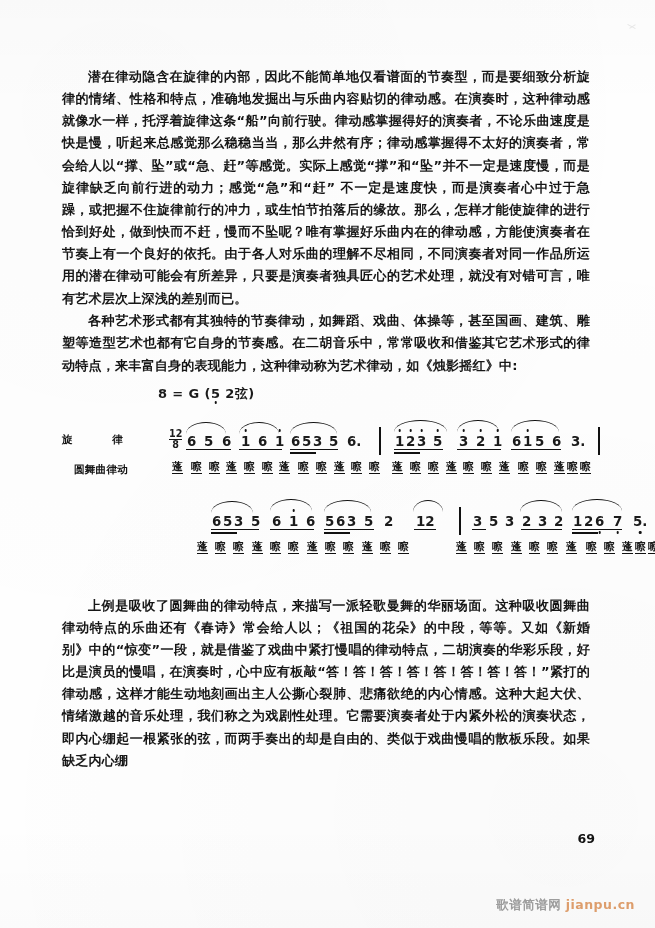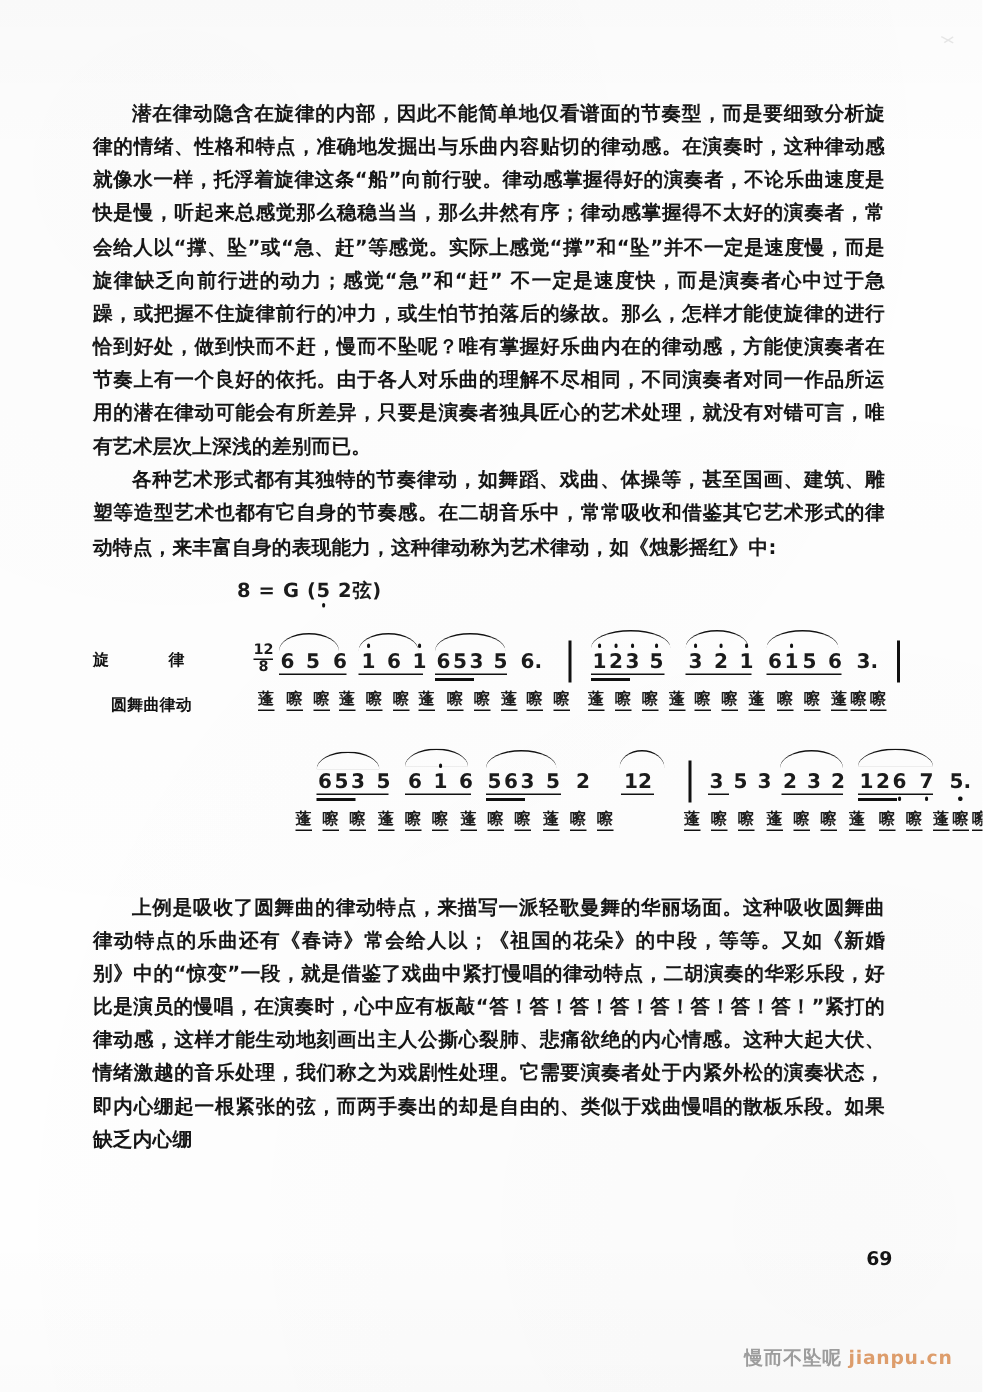--- a/index.html
+++ b/index.html
@@ -413,17 +413,17 @@
         </div>
       </div>
     </div>
 
     <p class="para indent">上例是吸收了圆舞曲的律动特点，来描写一派轻歌曼舞的华丽场面。这种吸收圆舞曲律动特点的乐曲还有《春诗》常会给人以；《祖国的花朵》的中段，等等。又如《新婚别》中的“惊变”一段，就是借鉴了戏曲中紧打慢唱的律动特点，二胡演奏的华彩乐段，好比是演员的慢唱，在演奏时，心中应有板敲“答！答！答！答！答！答！答！答！”紧打的律动感，这样才能生动地刻画出主人公撕心裂肺、悲痛欲绝的内心情感。这种大起大伏、情绪激越的音乐处理，我们称之为戏剧性处理。它需要演奏者处于内紧外松的演奏状态，即内心绷起一根紧张的弦，而两手奏出的却是自由的、类似于戏曲慢唱的散板乐段。如果缺乏内心绷</p>
   </div>
 
   <div class="pageno">69</div>
 
   <div class="watermark">
-    <span class="wm-cn">慢而不坠呢</span>
+    <span class="wm-cn">歌谱简谱网</span>
     <span class="wm-en">jianpu.cn</span>
   </div>
 
 </div>
 
 </body></html>

